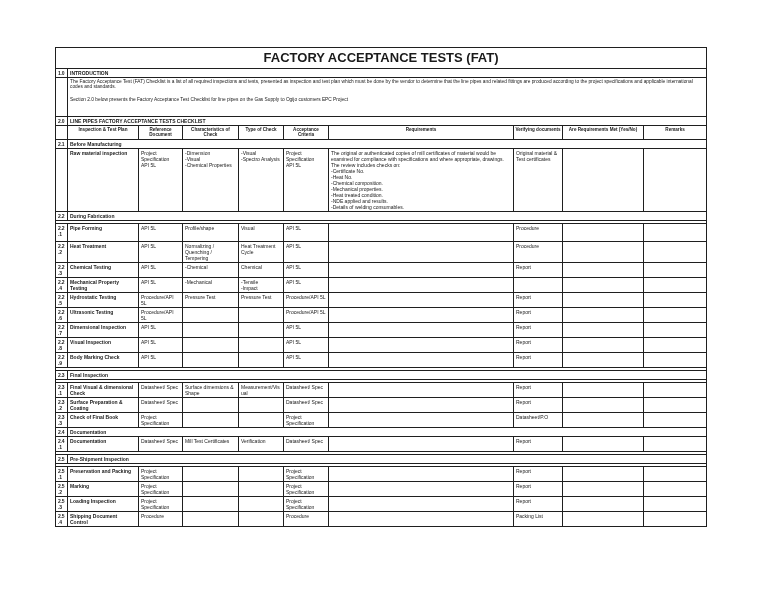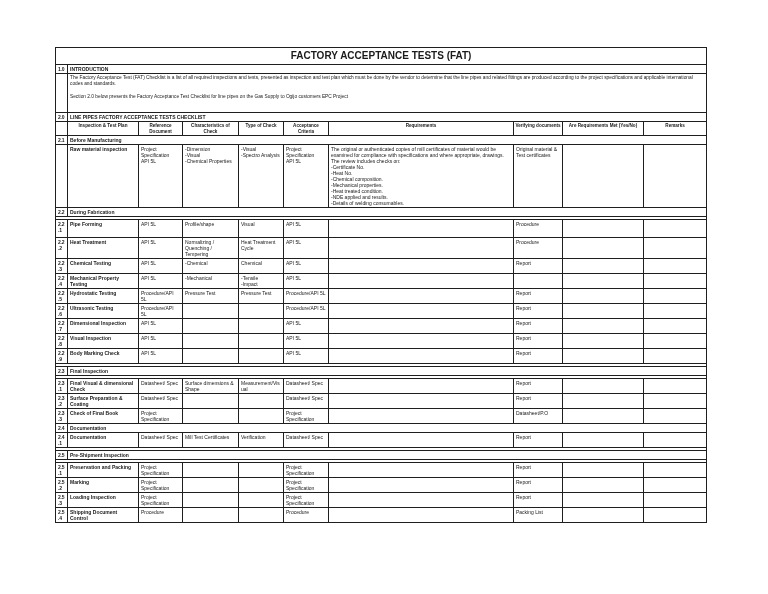--- a/index.html
+++ b/index.html
@@ -9,21 +9,21 @@
   }
   table.fat {
     position:absolute; left:55px; top:47px; width:651px;
     border-collapse:collapse; table-layout:fixed;
   }
   table.fat td {
     border:1px solid #1f1f1f; vertical-align:top; text-align:left;
     font-size:5px; line-height:1.2; padding:1px 2px; color:#1a1a1a;
     word-wrap:break-word; overflow:hidden; height:8px;
   }
-  tr.title-row td { text-align:center; font-weight:bold; font-size:10px; height:8px; padding:2px; }
+  tr.title-row td { text-align:center; font-weight:bold; font-size:13px; height:8px; padding:2px; }
   .b { font-weight:bold; }
   td.num { font-size:4px; font-weight:bold; padding:1px 1px; letter-spacing:-0.2px; }
   tr.header-row td { font-weight:bold; text-align:center; font-size:4.6px; height:7px; padding:1px; }
   tr.section-row td { height:5px; font-size:5px; }
   tr.intro-row td { font-size:4.8px; height:36px; }
   .para2 { margin-top:7px; }
   td.name { font-weight:bold; font-size:4.7px; }
   td.pre { white-space:pre-line; }
   td.req { font-size:4.5px; }
   tr.spacer td { height:2px; padding:0; }

